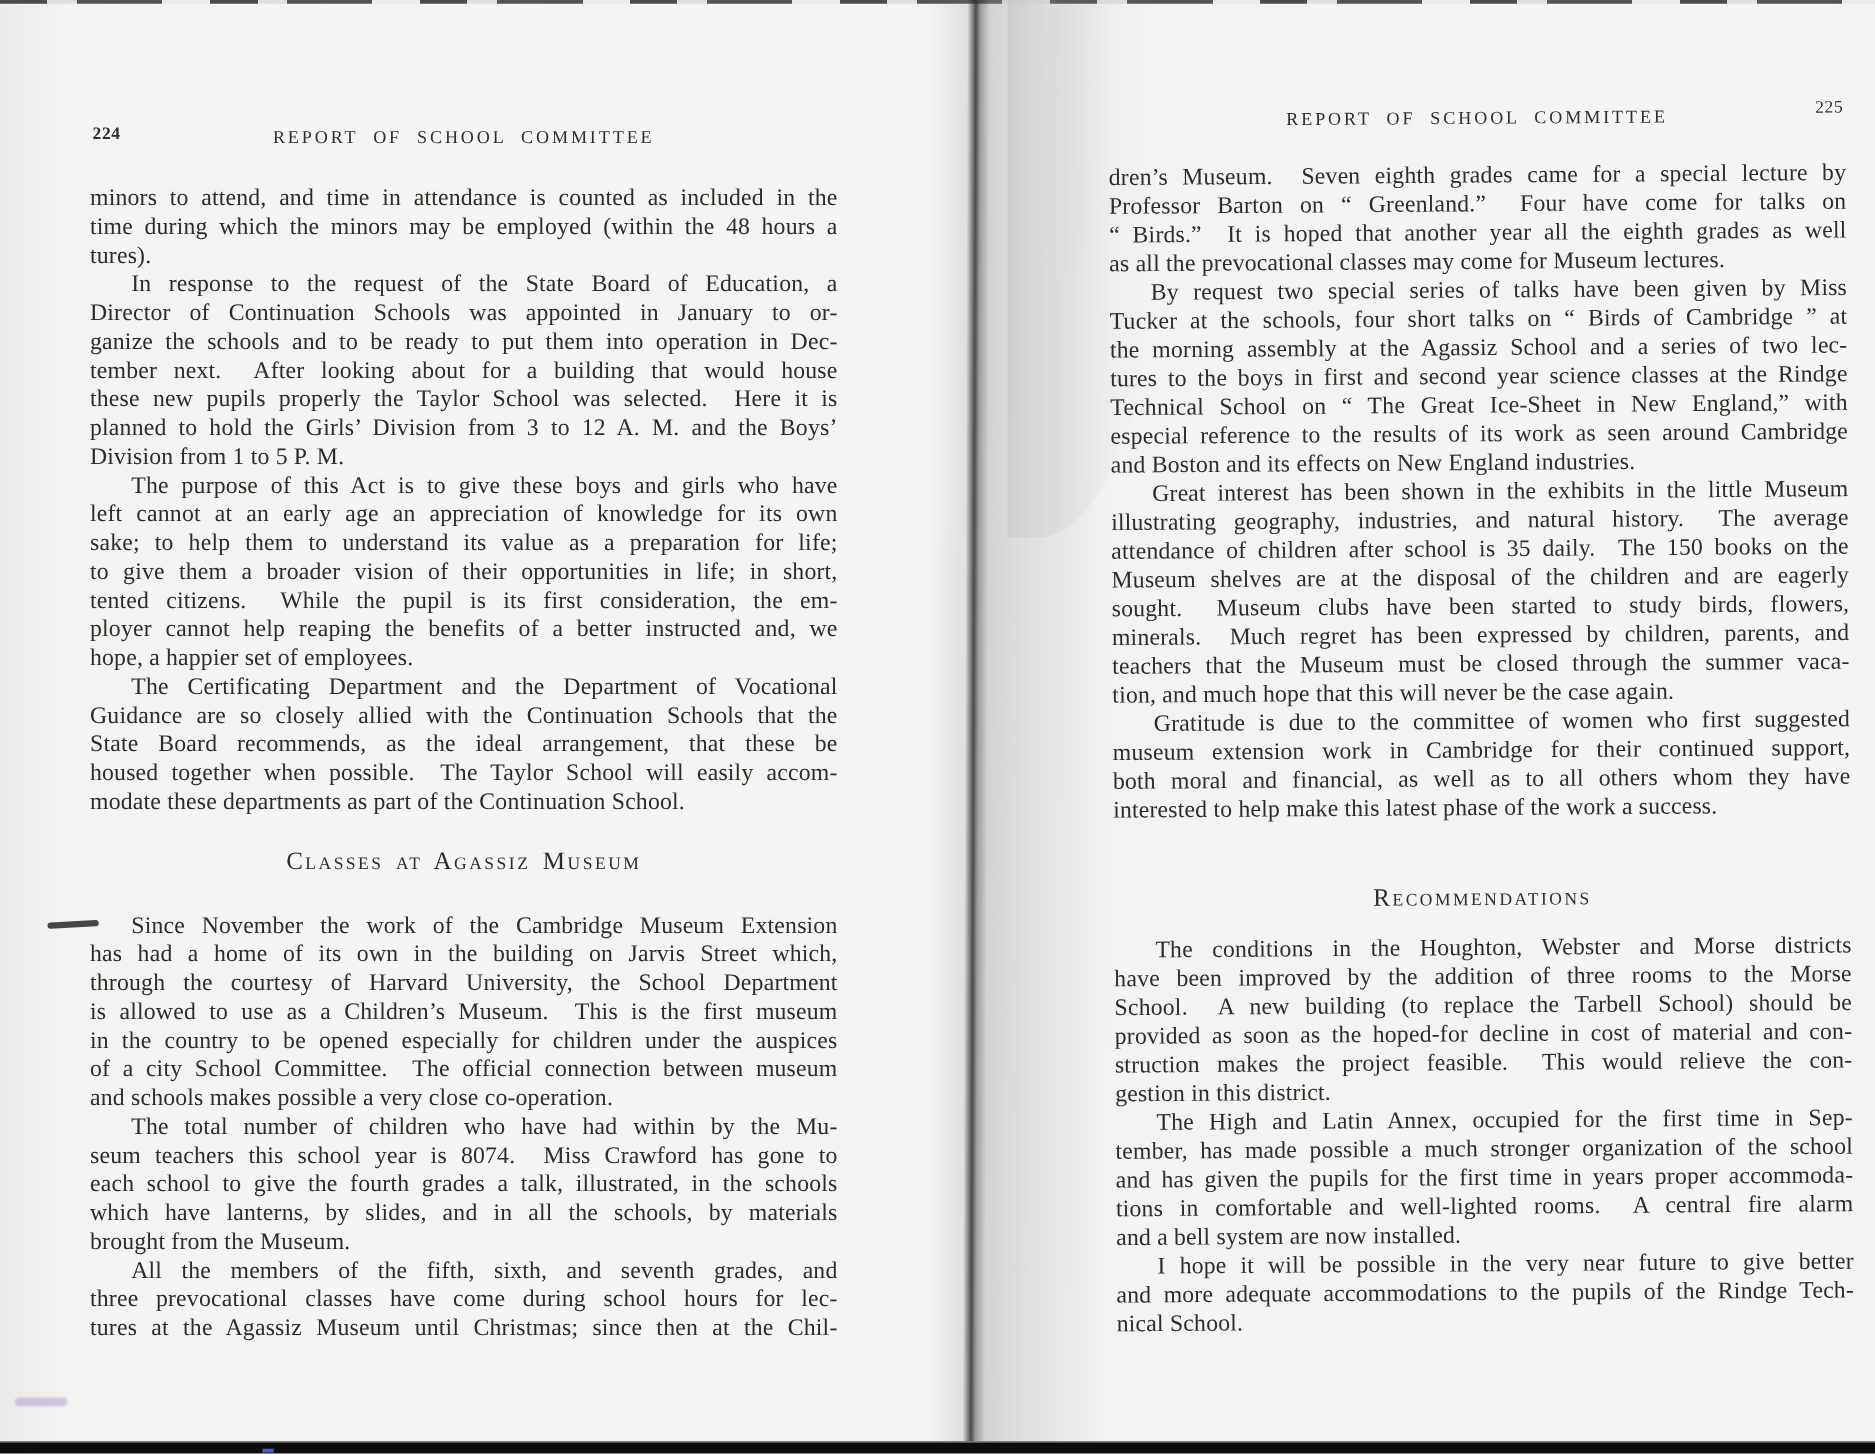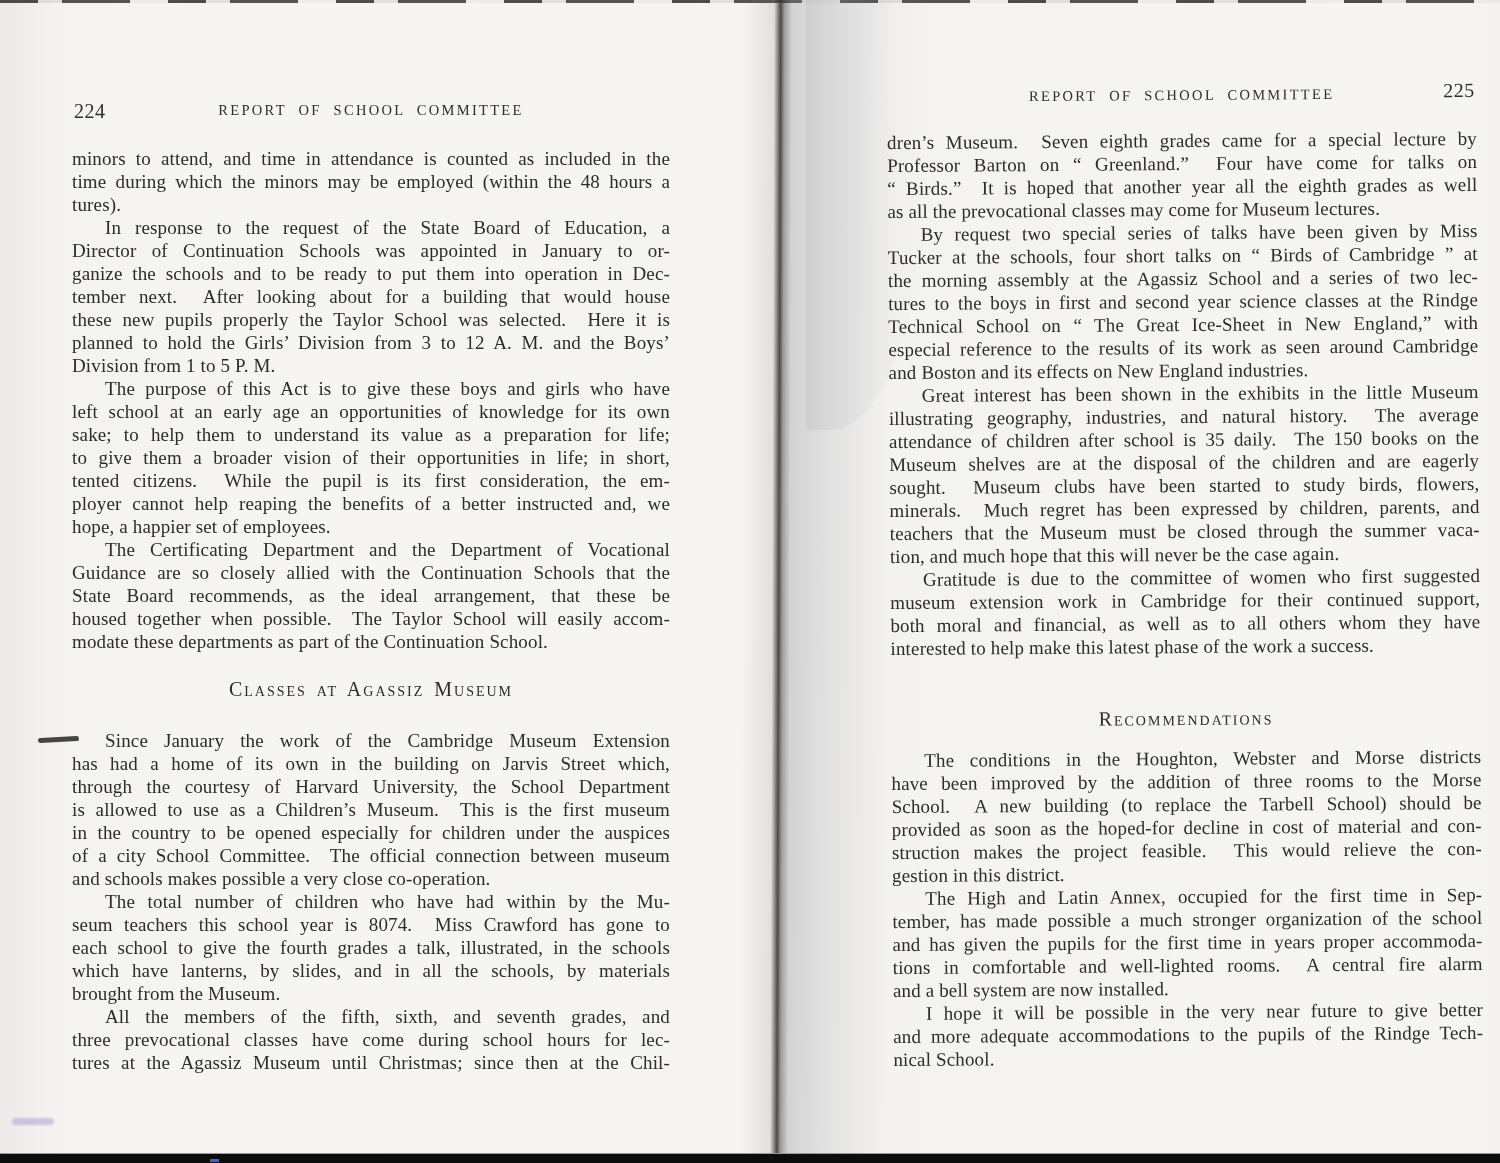--- a/index.html
+++ b/index.html
@@ -35,22 +35,22 @@
     border-bottom-right-radius:80% 60%;
   }
   .pencil-dash{position:absolute;left:38px;top:737px;width:41px;height:5px;background:#474645;border-radius:3px;transform:rotate(-3deg);}
 
   .page{position:absolute;}
   .page-left{left:72px;top:100px;width:598px;}
   .page-right{left:890px;top:85px;width:590px;transform:rotate(-.4deg);}
 
   .page-head{position:relative;height:20px;font-size:14.5px;letter-spacing:2.3px;word-spacing:6px;color:#2f2e2c;}
   .running{position:absolute;left:0;right:0;top:2px;text-align:center;}
-  .pagenum{position:absolute;top:0;font-size:20px;letter-spacing:.5px;word-spacing:0;}
-  .page-left .pagenum{left:2px;}
+  .pagenum{position:absolute;top:0;font-size:14px;letter-spacing:.5px;word-spacing:0;}
+  .page-left .pagenum{left:2px;font-weight:bold;}
   .page-right .pagenum{right:2px;top:-4px;}
 
   .page-body{margin-top:27px;}
   .page-right .page-body{margin-top:24px;}
 
   .line{
     font-size:19px;line-height:23px;height:23px;
     text-align:justify;text-align-last:justify;
     letter-spacing:.15px;
   }
@@ -88,37 +88,37 @@
           <div class="line indent">In response to the request of the State Board of Education, a</div>
           <div class="line">Director of Continuation Schools was appointed in January to or-</div>
           <div class="line">ganize the schools and to be ready to put them into operation in Dec-</div>
           <div class="line">tember next.&nbsp; After looking about for a building that would house</div>
           <div class="line">these new pupils properly the Taylor School was selected.&nbsp; Here it is</div>
           <div class="line">planned to hold the Girls’ Division from 3 to 12 A. M. and the Boys’</div>
           <div class="line last">Division from 1 to 5 P. M.</div>
         </div>
         <div class="para">
           <div class="line indent">The purpose of this Act is to give these boys and girls who have</div>
-          <div class="line">left school at an early age an opportunities of knowledge for its own</div>
+          <div class="line">left cannot at an early age an appreciation of knowledge for its own</div>
           <div class="line">sake; to help them to understand its value as a preparation for life;</div>
           <div class="line">to give them a broader vision of their opportunities in life; in short,</div>
           <div class="line">tented citizens.&nbsp; While the pupil is its first consideration, the em-</div>
           <div class="line">ployer cannot help reaping the benefits of a better instructed and, we</div>
           <div class="line last">hope, a happier set of employees.</div>
         </div>
         <div class="para">
           <div class="line indent">The Certificating Department and the Department of Vocational</div>
           <div class="line">Guidance are so closely allied with the Continuation Schools that the</div>
           <div class="line">State Board recommends, as the ideal arrangement, that these be</div>
           <div class="line">housed together when possible.&nbsp; The Taylor School will easily accom-</div>
           <div class="line last">modate these departments as part of the Continuation School.</div>
         </div>
         <div class="section-heading">Classes at Agassiz Museum</div>
         <div class="para">
-          <div class="line indent">Since January the work of the Cambridge Museum Extension</div>
+          <div class="line indent">Since November the work of the Cambridge Museum Extension</div>
           <div class="line">has had a home of its own in the building on Jarvis Street which,</div>
           <div class="line">through the courtesy of Harvard University, the School Department</div>
           <div class="line">is allowed to use as a Children’s Museum.&nbsp; This is the first museum</div>
           <div class="line">in the country to be opened especially for children under the auspices</div>
           <div class="line">of a city School Committee.&nbsp; The official connection between museum</div>
           <div class="line last">and schools makes possible a very close co-operation.</div>
         </div>
         <div class="para">
           <div class="line indent">The total number of children who have had within by the Mu-</div>
           <div class="line">seum teachers this school year is 8074.&nbsp; Miss Crawford has gone to</div>

